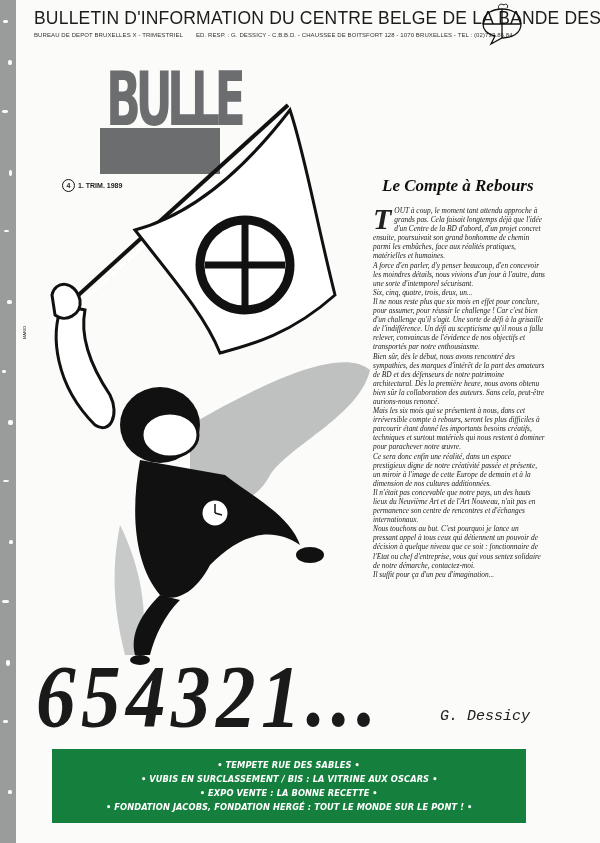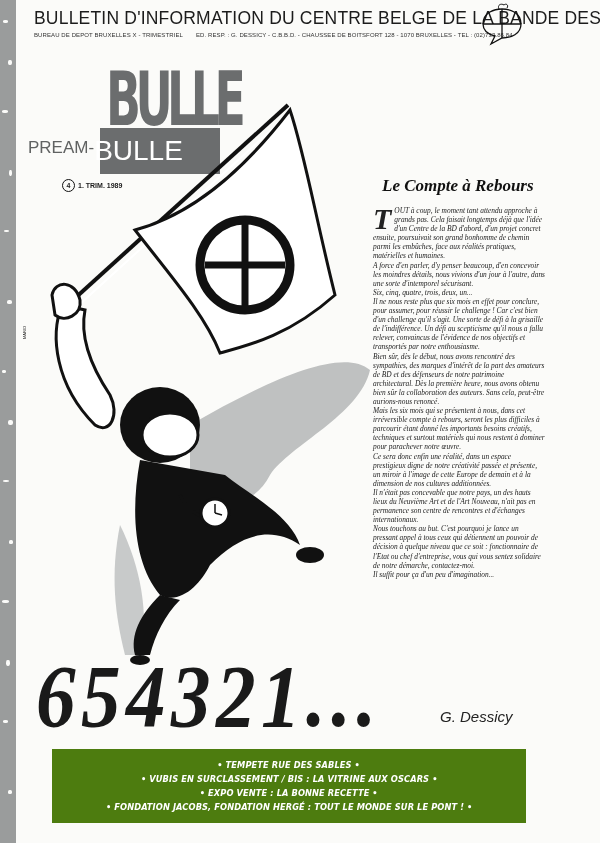--- a/index.html
+++ b/index.html
@@ -17,22 +17,22 @@
   .masthead .preambulle .pre { color:#606262; font-size:17px; vertical-align:7px; }
   .masthead .preambulle .bull { color:#fff; }
   .issue { position:absolute; left:62px; top:179px; font-size:7px; font-weight:bold; display:flex; align-items:center; gap:3px; }
   .issue .num { width:11px; height:11px; border:1.3px solid #111; border-radius:50%; display:flex; align-items:center; justify-content:center; font-size:7px; }
   .illustration { position:absolute; left:40px; top:95px; width:330px; height:570px; }
   .article-title { position:absolute; left:382px; top:176px; font-family:"Liberation Serif", serif; font-style:italic; font-weight:bold; font-size:17px; color:#111; white-space:nowrap;text-align:right; }
   .article { position:absolute; left:373px; top:206px; width:172px; font-family:"Liberation Serif", serif; font-style:italic; font-size:7.4px; line-height:9.1px; color:#222; }
   .article p { margin:0; }
   .dropcap { float:left; font-size:30px; line-height:24px; font-style:italic; font-weight:bold; margin:1px 3px 0 0; }
   .countdown { position:absolute; left:36px; top:654px; font-family:"Liberation Serif", serif; font-style:italic; font-weight:bold; font-size:88px; line-height:86px; letter-spacing:6px; color:#1a1a1a; white-space:nowrap; transform:scaleX(0.9); transform-origin:left top; }
-  .signature { position:absolute; left:440px; top:708px; font-family:Liberation Sans, sans-serif; font-style:italic; font-size:15px; color:#222; }
-  .banner { position:absolute; left:52px; top:749px; width:474px; height:74px; background:#4d7c0f; display:flex; flex-direction:column; justify-content:center; align-items:center; }
+  .signature { position:absolute; left:440px; top:708px; font-family:Liberation Mono, monospace; font-style:italic; font-size:15px; color:#222; }
+  .banner { position:absolute; left:52px; top:749px; width:474px; height:74px; background:#15803d; display:flex; flex-direction:column; justify-content:center; align-items:center; }
   .banner .line { font-family:"DejaVu Sans", sans-serif; font-style:italic; font-weight:bold; font-size:9px; line-height:14px; color:#fff; letter-spacing:0.1px; white-space:nowrap; transform:scaleX(0.92); }
   .credit { position:absolute; left:18px; top:330px; font-size:4px; transform:rotate(-90deg); color:#222; }
 </style>
 </head>
 <body>
 
 <div class="left-strip">
   <i style="left:3px;top:20px;width:5px;height:3px"></i>
     <i style="left:8px;top:60px;width:4px;height:5px"></i>
   <i style="left:2px;top:110px;width:6px;height:3px"></i>
@@ -56,23 +56,20 @@
 <svg class="logo" viewBox="0 0 50 44">
   <path d="M6 22 C6 10 18 7 25 7 C32 7 44 10 44 22 C44 32 34 36 25 36 L14 42 L18 34 C10 32 6 28 6 22 Z" fill="none" stroke="#111" stroke-width="1.3"></path>
   <line x1="6" y1="22" x2="44" y2="22" stroke="#111" stroke-width="1.3"></line>
   <line x1="25" y1="7" x2="25" y2="36" stroke="#111" stroke-width="1.3"></line>
   <path d="M22 7 C20 3 24 1 27 3 C29 1 32 3 30 6" fill="none" stroke="#111" stroke-width="1"></path>
 </svg>
 
 <div class="masthead">
   <div class="bulle-big">BULLE</div>
   <div class="bulle-block"></div>
-  <div class="preambulle">
-    <span class="pre">PREAM-</span><span class="bull">BULLE</span>
-  </div>
 </div>
 
 <div class="issue">
   <span class="num">4</span>
   <span>1. TRIM. 1989</span>
 </div>
 
 <svg class="illustration" viewBox="0 0 330 570">
 
   <path d="M150 330 C220 290 300 250 330 275 C320 320 250 350 230 380 C215 410 180 420 150 395 Z" fill="#bfc1c1"></path>

